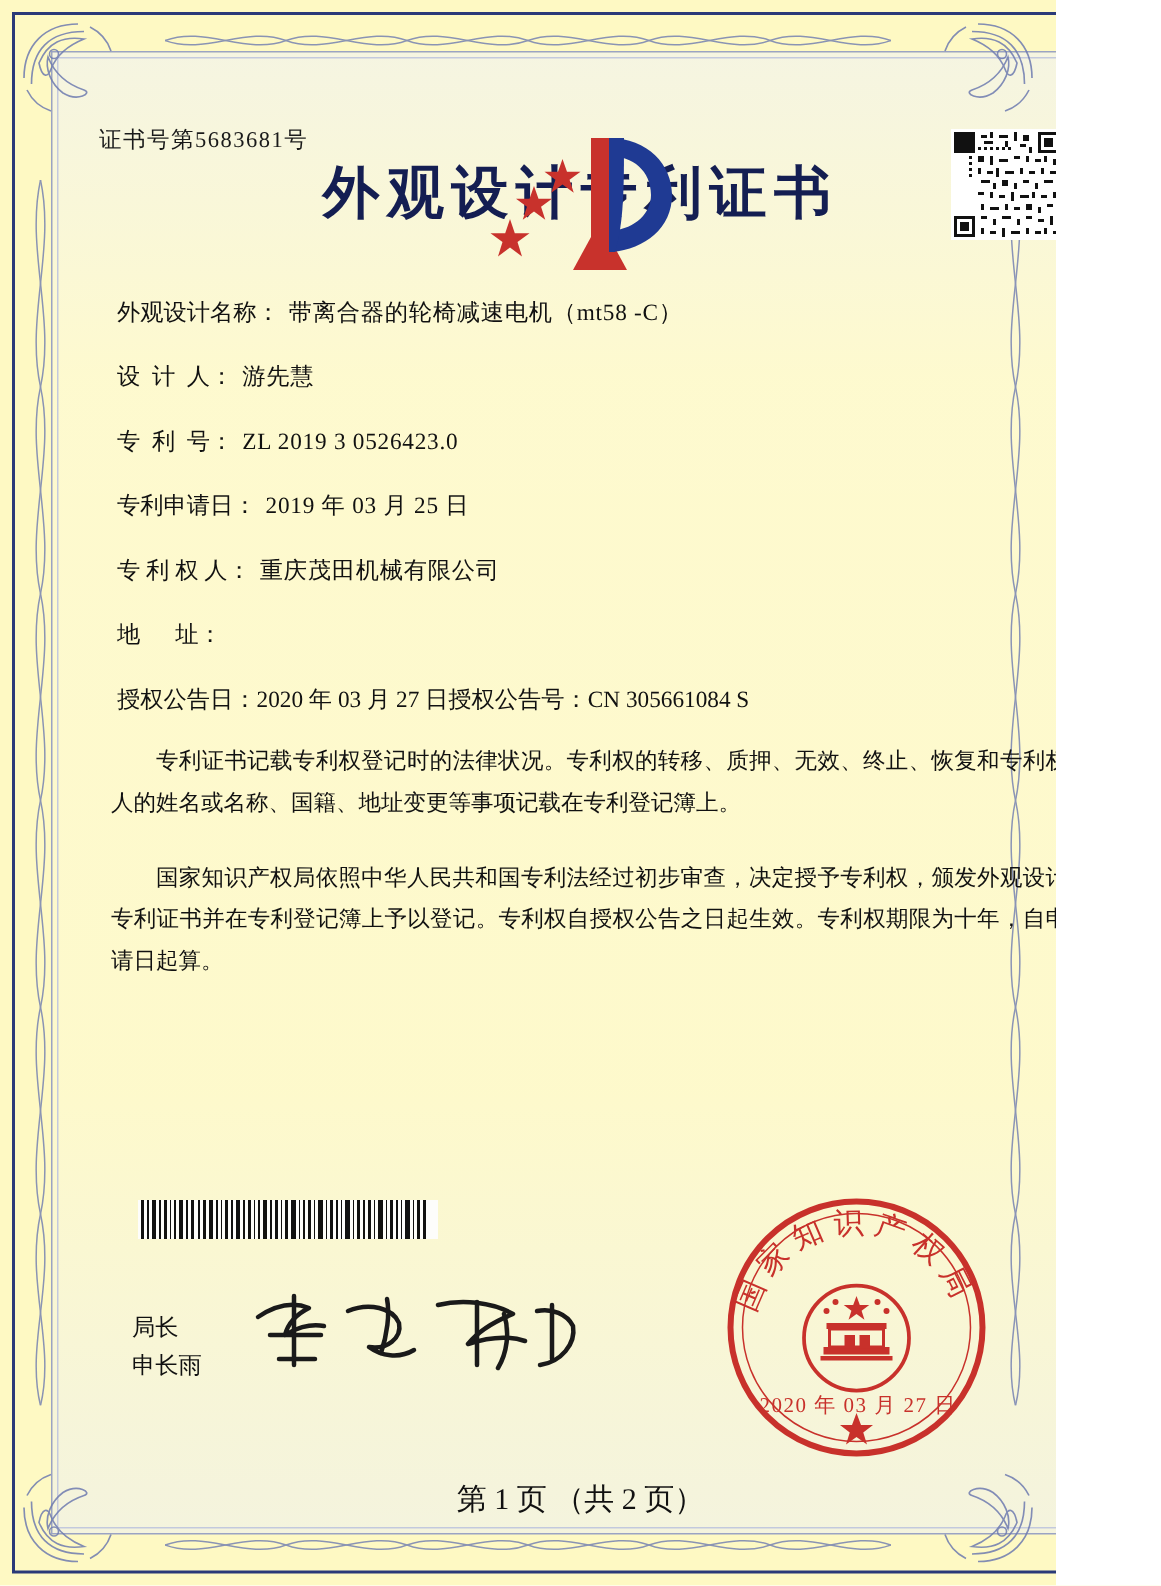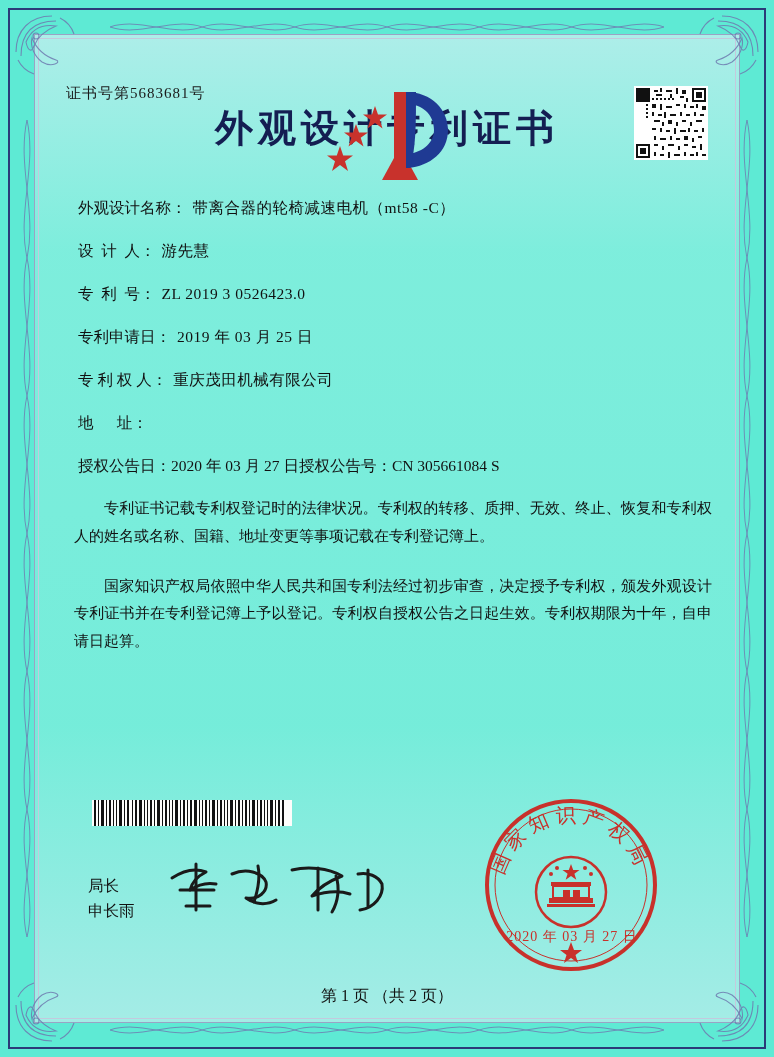--- a/index.html
+++ b/index.html
@@ -5,23 +5,23 @@
   html, body {
     margin: 0;
     padding: 0;
     background: #ffffff;
   }
   body {
     font-family: "Liberation Serif", serif;
   }
   .page {
     position: relative;
-    width: 774px;
+    width: 704px;
     height: 1057px;
-    background: #5eead4;
+    background: #fef9c3;
     overflow: hidden;
   }
   
   .frame-outer {
     position: absolute;
     left: 8px; top: 8px;
     width: 758px; height: 1041px;
     border: 2px solid #2b3a78;
     box-sizing: border-box;
   }
@@ -203,21 +203,21 @@
     height: 70px;
     color: #111;
   }
   .signature svg { display:block; }
 
   .page-no {
     position: absolute;
     left: 0; right: 0;
     top: 930px;
     text-align: center;
-    font-size: 16px;
+    font-size: 20px;
     color: #111;
   }
   .footer-note {
     position: absolute;
     left: 0; right: 0;
     bottom: 2px;
     text-align: center;
     font-size: 14px;
     color: #111;
     letter-spacing: 1px;

